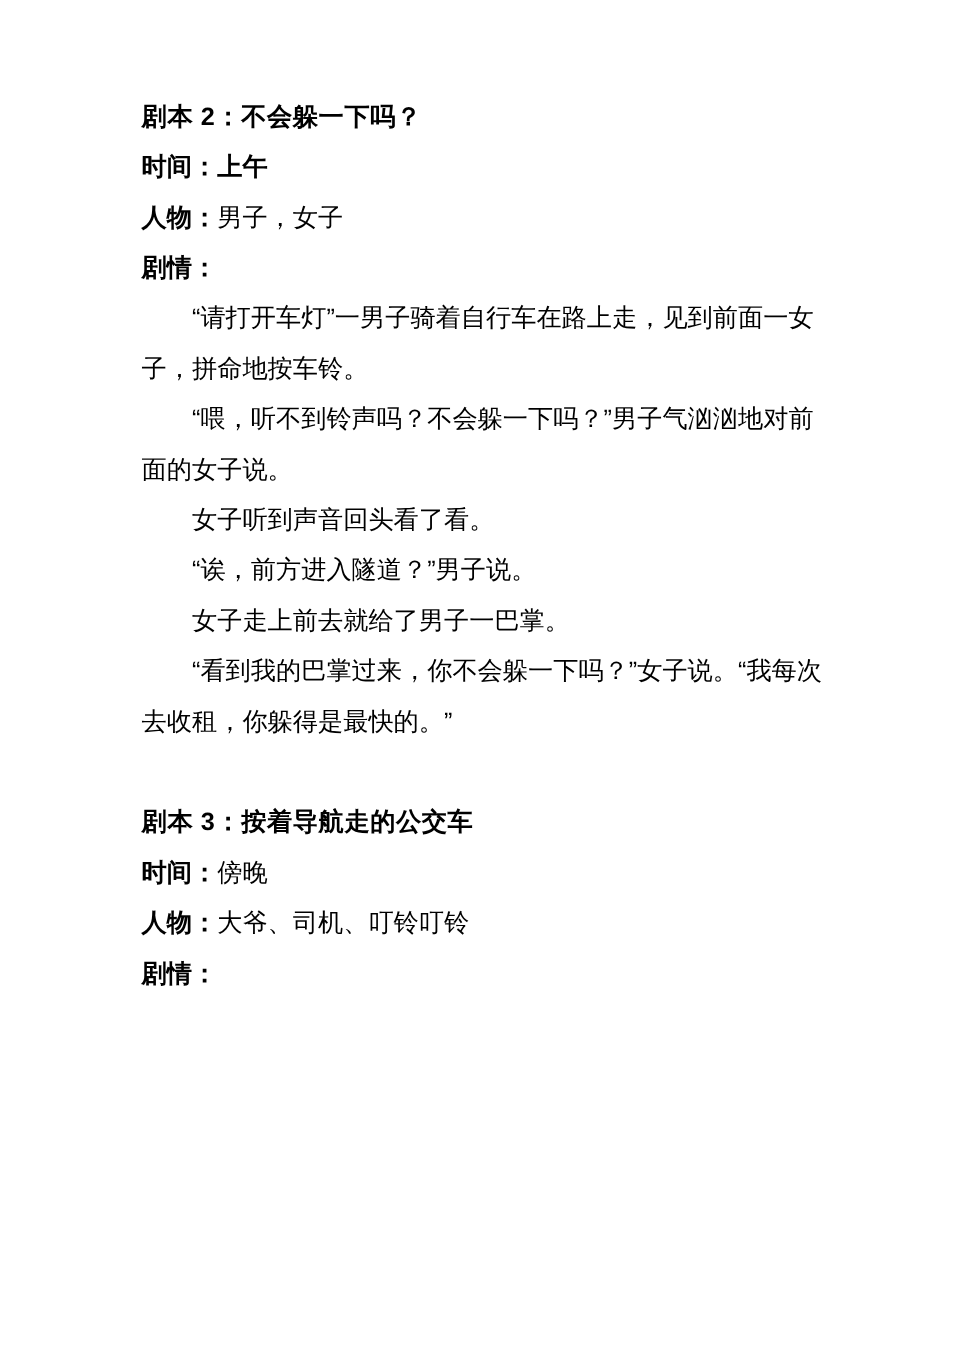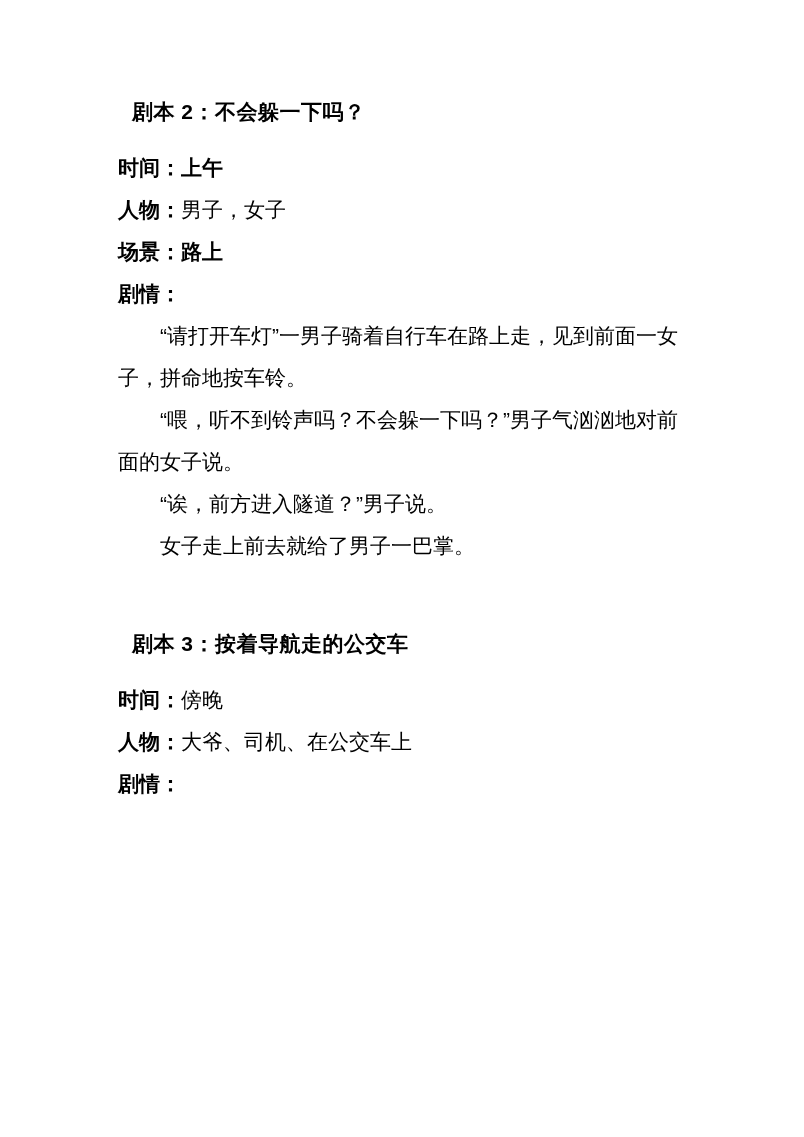--- a/index.html
+++ b/index.html
@@ -22,21 +22,21 @@
     color: #000000;
     font-size: 21px;
     line-height: 42px;
   }
   .line {
     margin: 0;
     padding: 0;
     white-space: normal;
   }
   .heading {
-    margin: 14px;
+    margin: 0;
     font-size: 21px;
     font-weight: 700;
     letter-spacing: 0.5px;
   }
   .b {
     font-weight: 700;
   }
   .para {
     margin: 0;
     text-indent: 2em;
@@ -49,34 +49,35 @@
 <body>
 
 <div class="page">
 
   <div class="heading line">剧本 2：不会躲一下吗？</div>
 
   <p class="line"><span class="b">时间：</span><span class="b">上午</span></p>
 
   <p class="line"><span class="b">人物：</span><span>男子，女子</span></p>
 
-  <p class="line"><span class="b">场景：</span><span class="b">路上</span></p>
 
   <p class="line"><span class="b">剧情：</span><span></span></p>
 
   <p class="para">“请打开车灯”一男子骑着自行车在路上走，见到前面一女子，拼命地按车铃。</p>
   <p class="para">“喂，听不到铃声吗？不会躲一下吗？”男子气汹汹地对前面的女子说。</p>
+  <p class="para">女子听到声音回头看了看。</p>
   <p class="para">“诶，前方进入隧道？”男子说。</p>
   <p class="para">女子走上前去就给了男子一巴掌。</p>
+  <p class="para">“看到我的巴掌过来，你不会躲一下吗？”女子说。“我每次去收租，你躲得是最快的。”</p>
 
   <div class="section-gap"></div>
 
   <div class="heading line">剧本 3：按着导航走的公交车</div>
 
   <p class="line"><span class="b">时间：</span><span>傍晚</span></p>
 
-  <p class="line"><span class="b">人物：</span><span>大爷、司机、在公交车上</span></p>
+  <p class="line"><span class="b">人物：</span><span>大爷、司机、叮铃叮铃</span></p>
 
 
   <p class="line"><span class="b">剧情：</span><span></span></p>
 
 
 </div>
 
 </body></html>

